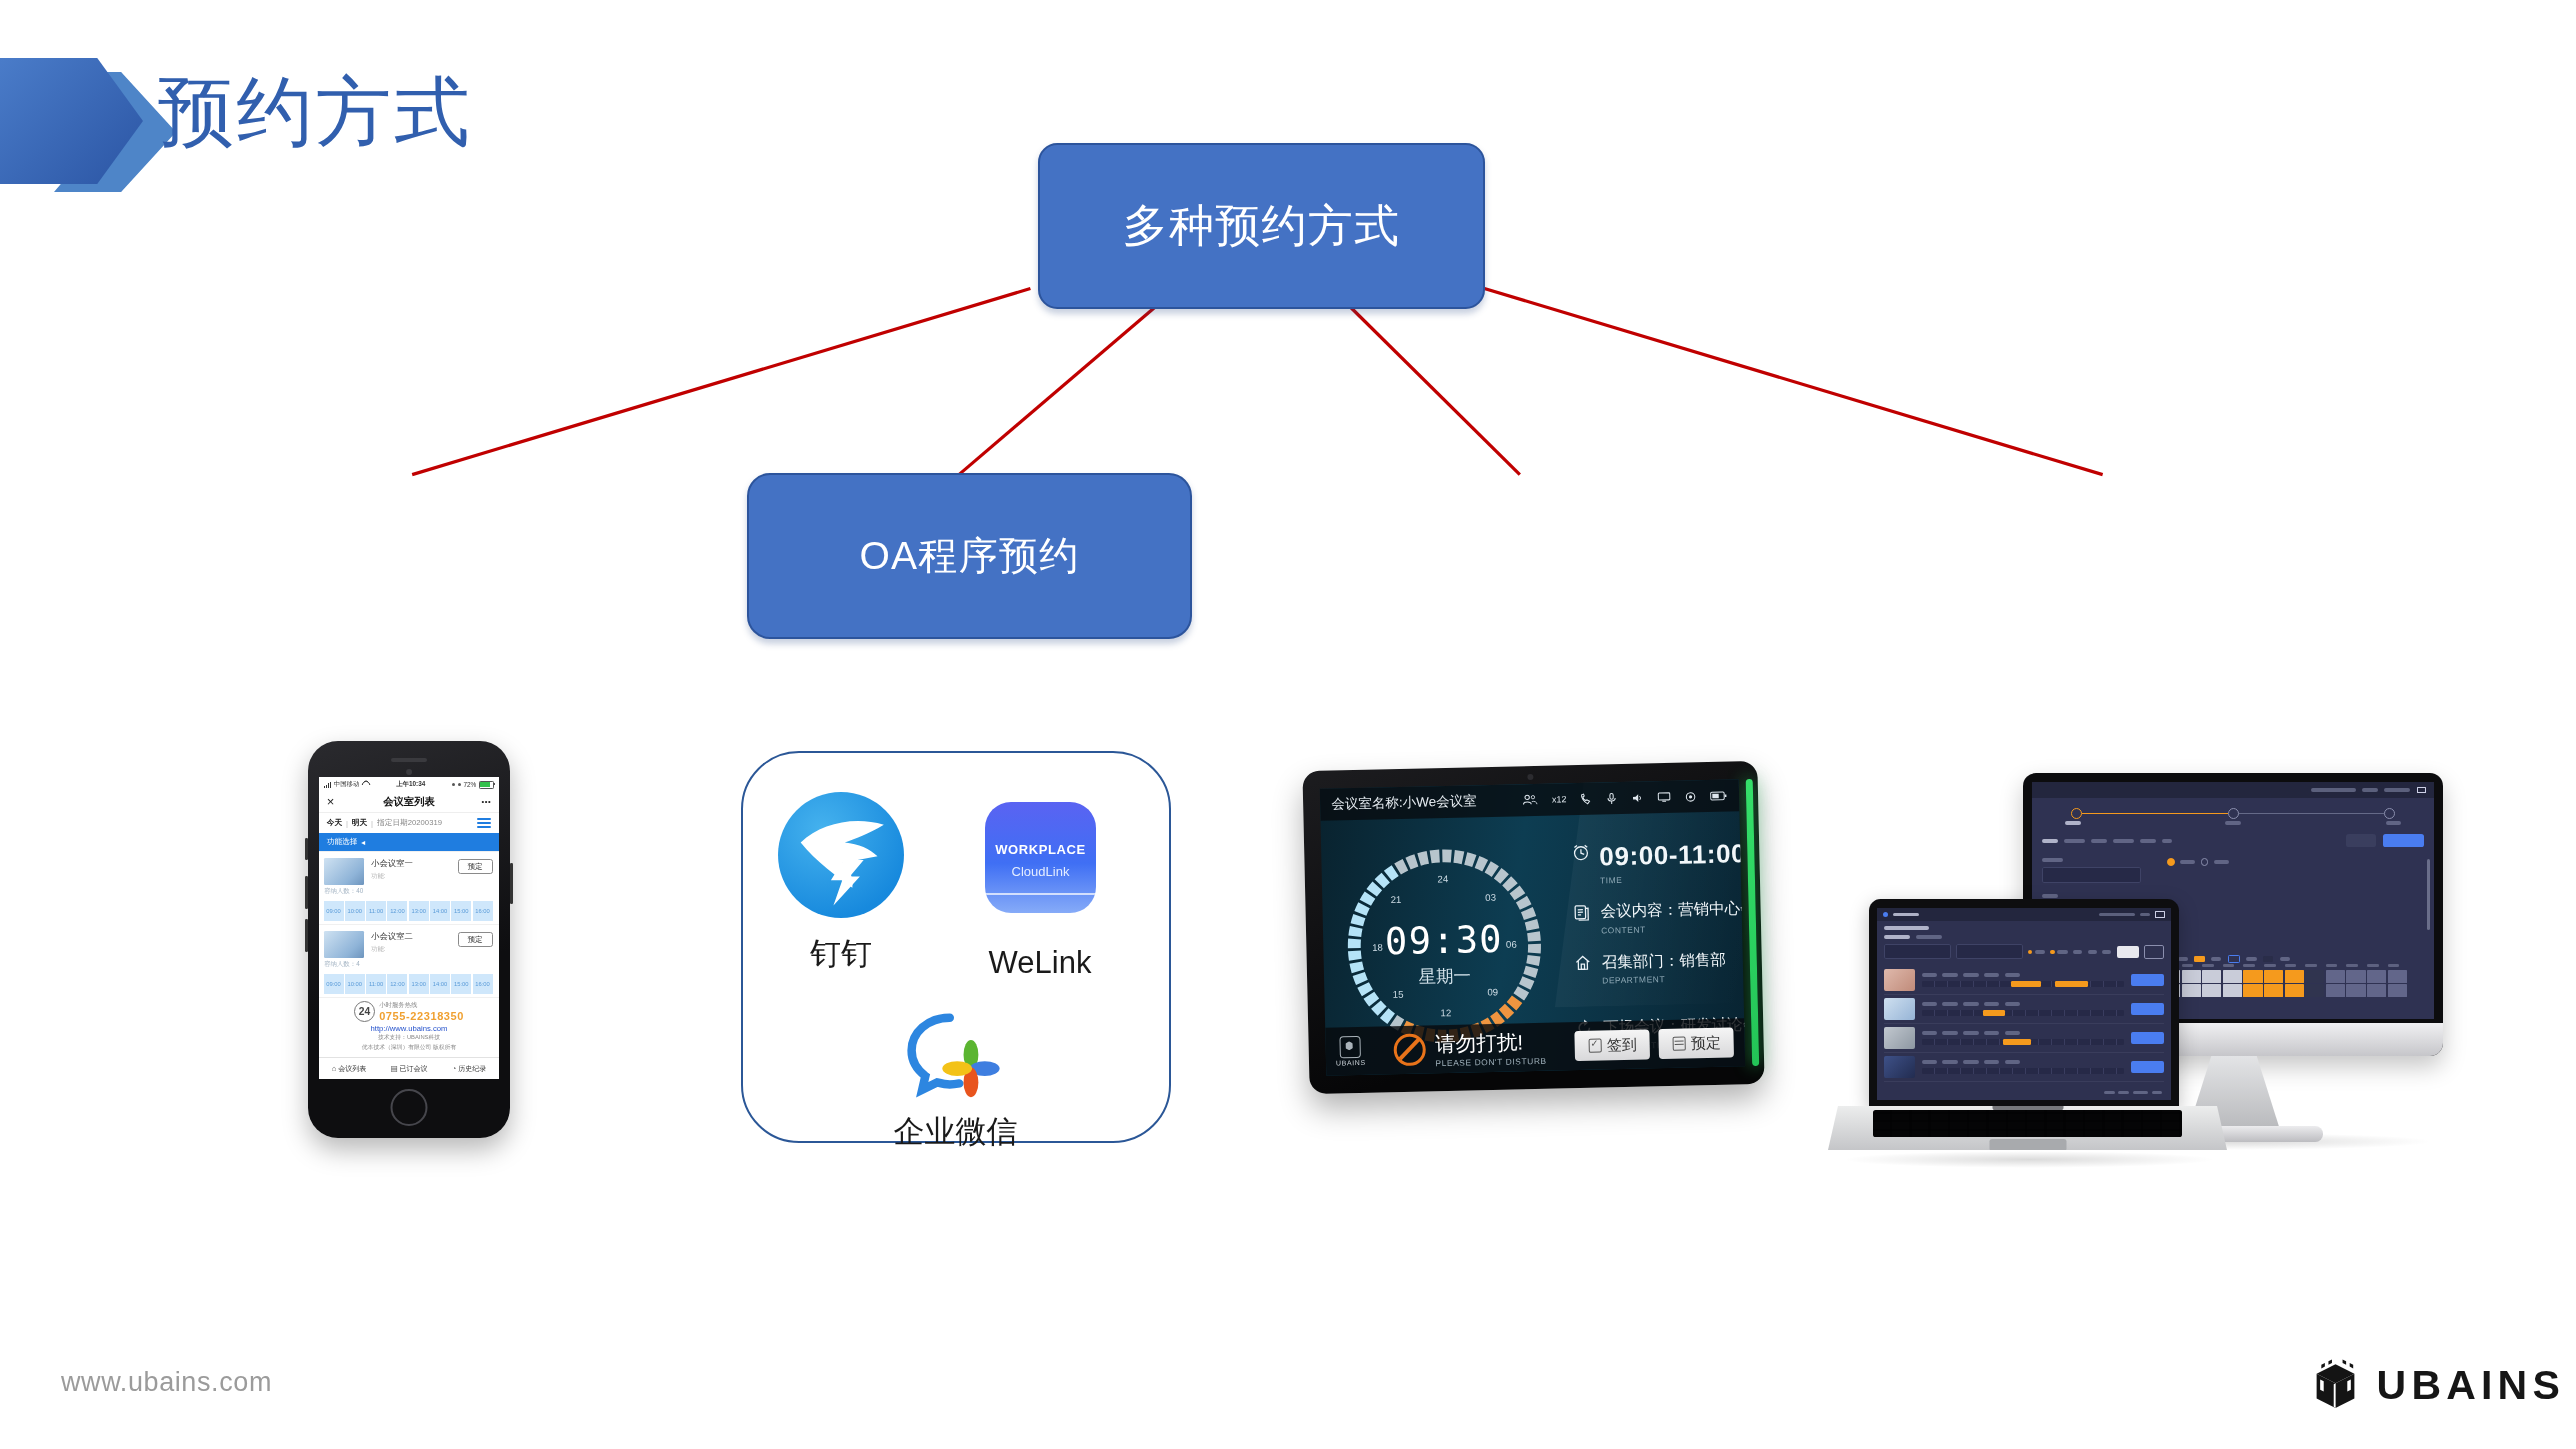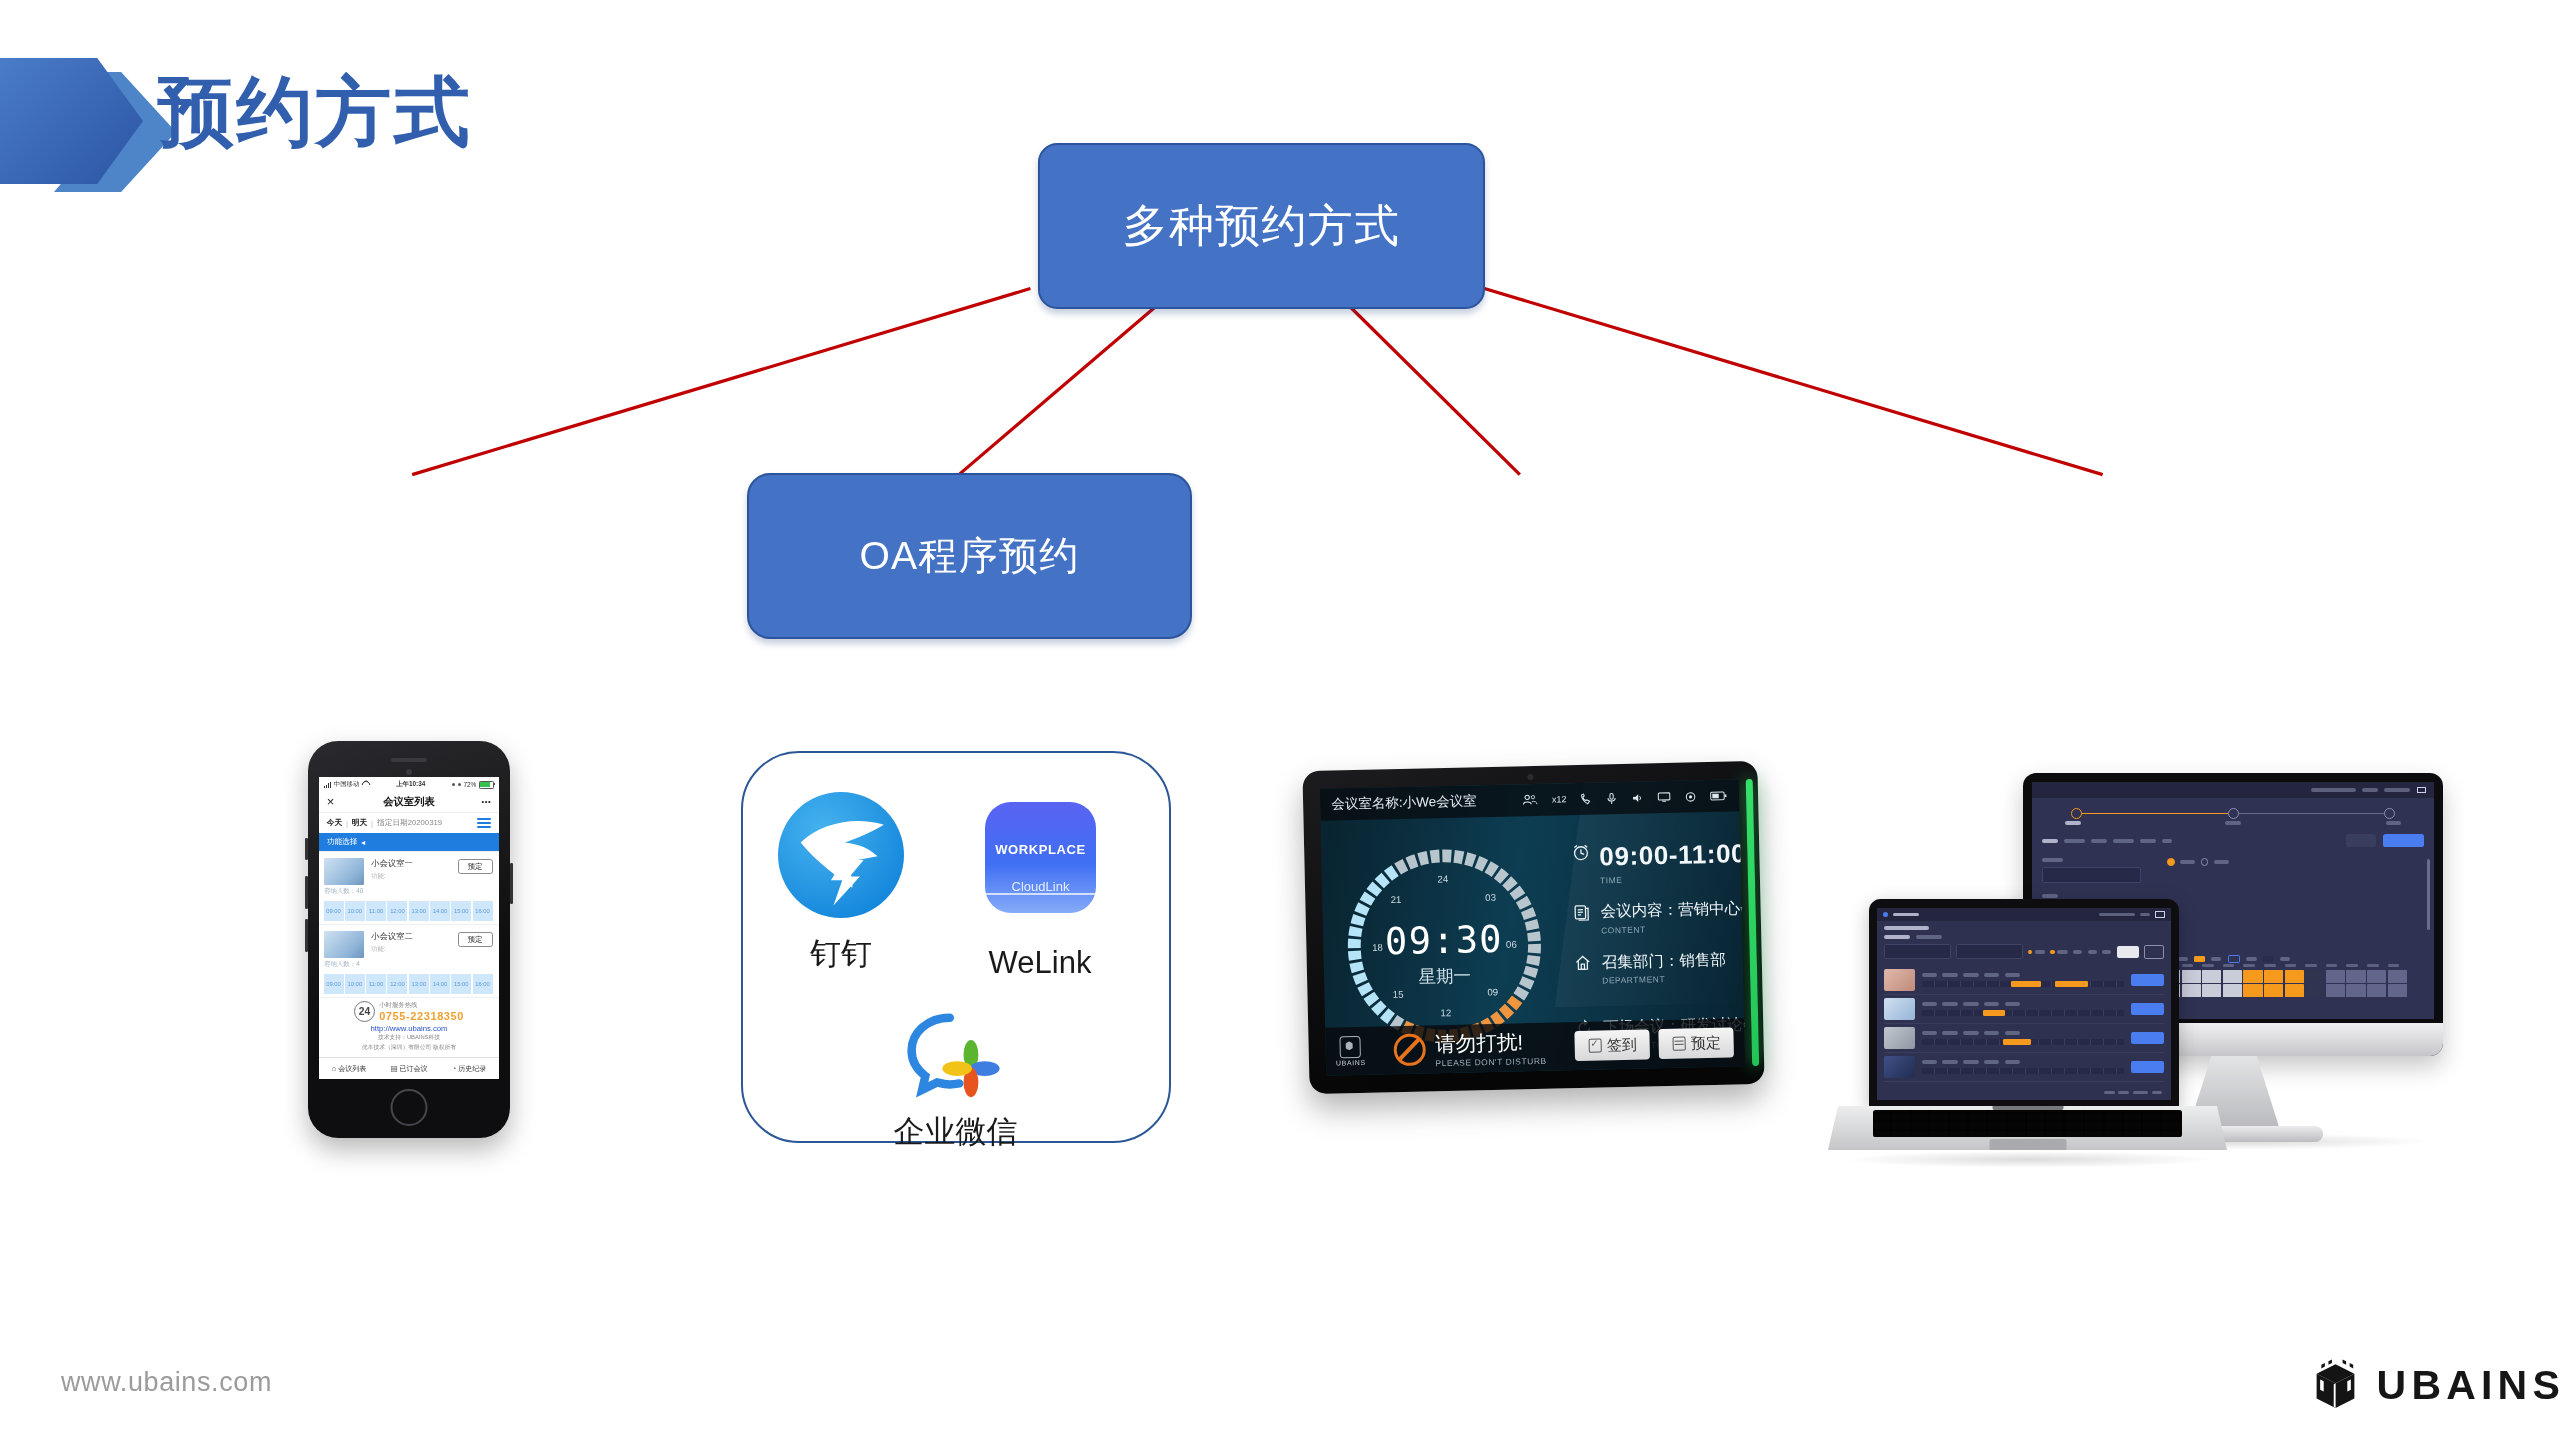--- a/index.html
+++ b/index.html
@@ -6,21 +6,21 @@
   #slide{position:relative;width:2576px;height:1449px;background:#fff;overflow:hidden;
          font-family:"Liberation Sans","DejaVu Sans",sans-serif;}
 
   
   .chev{position:absolute}
   .chev-light{left:54px;top:72px;width:122px;height:120px;background:#4e85c8;
     clip-path:polygon(0 0,55% 0,100% 50%,55% 100%,0 100%,42% 50%);}
   .chev-dark{left:0;top:58px;width:143px;height:126px;
     background:linear-gradient(135deg,#4a7cc9,#2b55a4);
     clip-path:polygon(0 0,68% 0,100% 50%,68% 100%,0 100%);}
-  .page-title{position:absolute;left:158px;top:62px;margin:0;font-size:76px;font-weight:700;
+  .page-title{position:absolute;left:158px;top:62px;margin:0;font-size:76px;font-weight:400;
     color:#315fae;letter-spacing:2.6px;}
 
   
   #connectors{position:absolute;left:0;top:0;pointer-events:none}
   .node{position:absolute;display:flex;align-items:center;justify-content:center;
     background:#4472C4;border:2.6px solid #2c549c;color:#fff;text-align:center;
     box-shadow:0 4.5px 6.4px rgba(40,70,130,.25);}
   .root{left:1038px;top:143px;width:443px;height:162px;border-radius:19.3px;font-size:45px;letter-spacing:1.3px;}
   .child{top:473px;width:441px;height:162px;border-radius:23px;font-size:39px;letter-spacing:1.3px;}
   .c1{left:193px}.c2{left:747px}.c3{left:1314px}.c4{left:1922px}
@@ -79,21 +79,21 @@
   
   .apps{position:absolute;left:741px;top:751px;width:426px;height:388px;background:#fff;
     border:2.6px solid #2b5797;border-radius:58px;}
   .app-label{position:absolute;font-size:31px;color:#1a1a1a;text-align:center}
   .ding-ic{position:absolute;left:35px;top:39px;width:126px;height:126px;border-radius:50%;
     background:radial-gradient(circle at 35% 30%,#45b2ee,#1789dd 75%);display:block}
   .lab-ding{left:35px;top:180px;width:126px}
   .welink-ic{position:absolute;left:242px;top:49px;width:111px;height:111px;border-radius:26px;overflow:hidden;
     background:linear-gradient(180deg,#5a63f2,#3f6ff4 55%,#86abf8);text-align:center}
   .wl1{display:block;margin-top:40px;color:#fff;font-weight:800;font-size:13px;letter-spacing:0.6px}
-  .wl2{display:block;margin-top:22px;color:#e4edff;font-size:13px}
+  .wl2{display:block;margin-top:7px;color:#e4edff;font-size:13px}
   .welink-ic::after{content:"";position:absolute;left:0;right:0;bottom:18px;height:1.9px;background:rgba(255,255,255,.7)}
   .lab-welink{left:234px;top:192px;width:126px}
   .wx-ic{position:absolute;left:158px;top:252px;width:106px;height:106px;display:block}
   .lab-wx{left:116px;top:358px;width:193px}
 
   
   .tablet{position:absolute;left:1306px;top:766px;width:455px;height:323px;border-radius:16.7px;
     background:linear-gradient(160deg,#1c1c1f,#060607 70%);transform:rotate(-1.3deg);
     box-shadow:0 15.5px 31px rgba(0,0,0,.30);}
   .t-cam{position:absolute;left:50%;top:7.7px;transform:translateX(-50%);width:6.4px;height:6.4px;border-radius:50%;background:#2c2c30}

